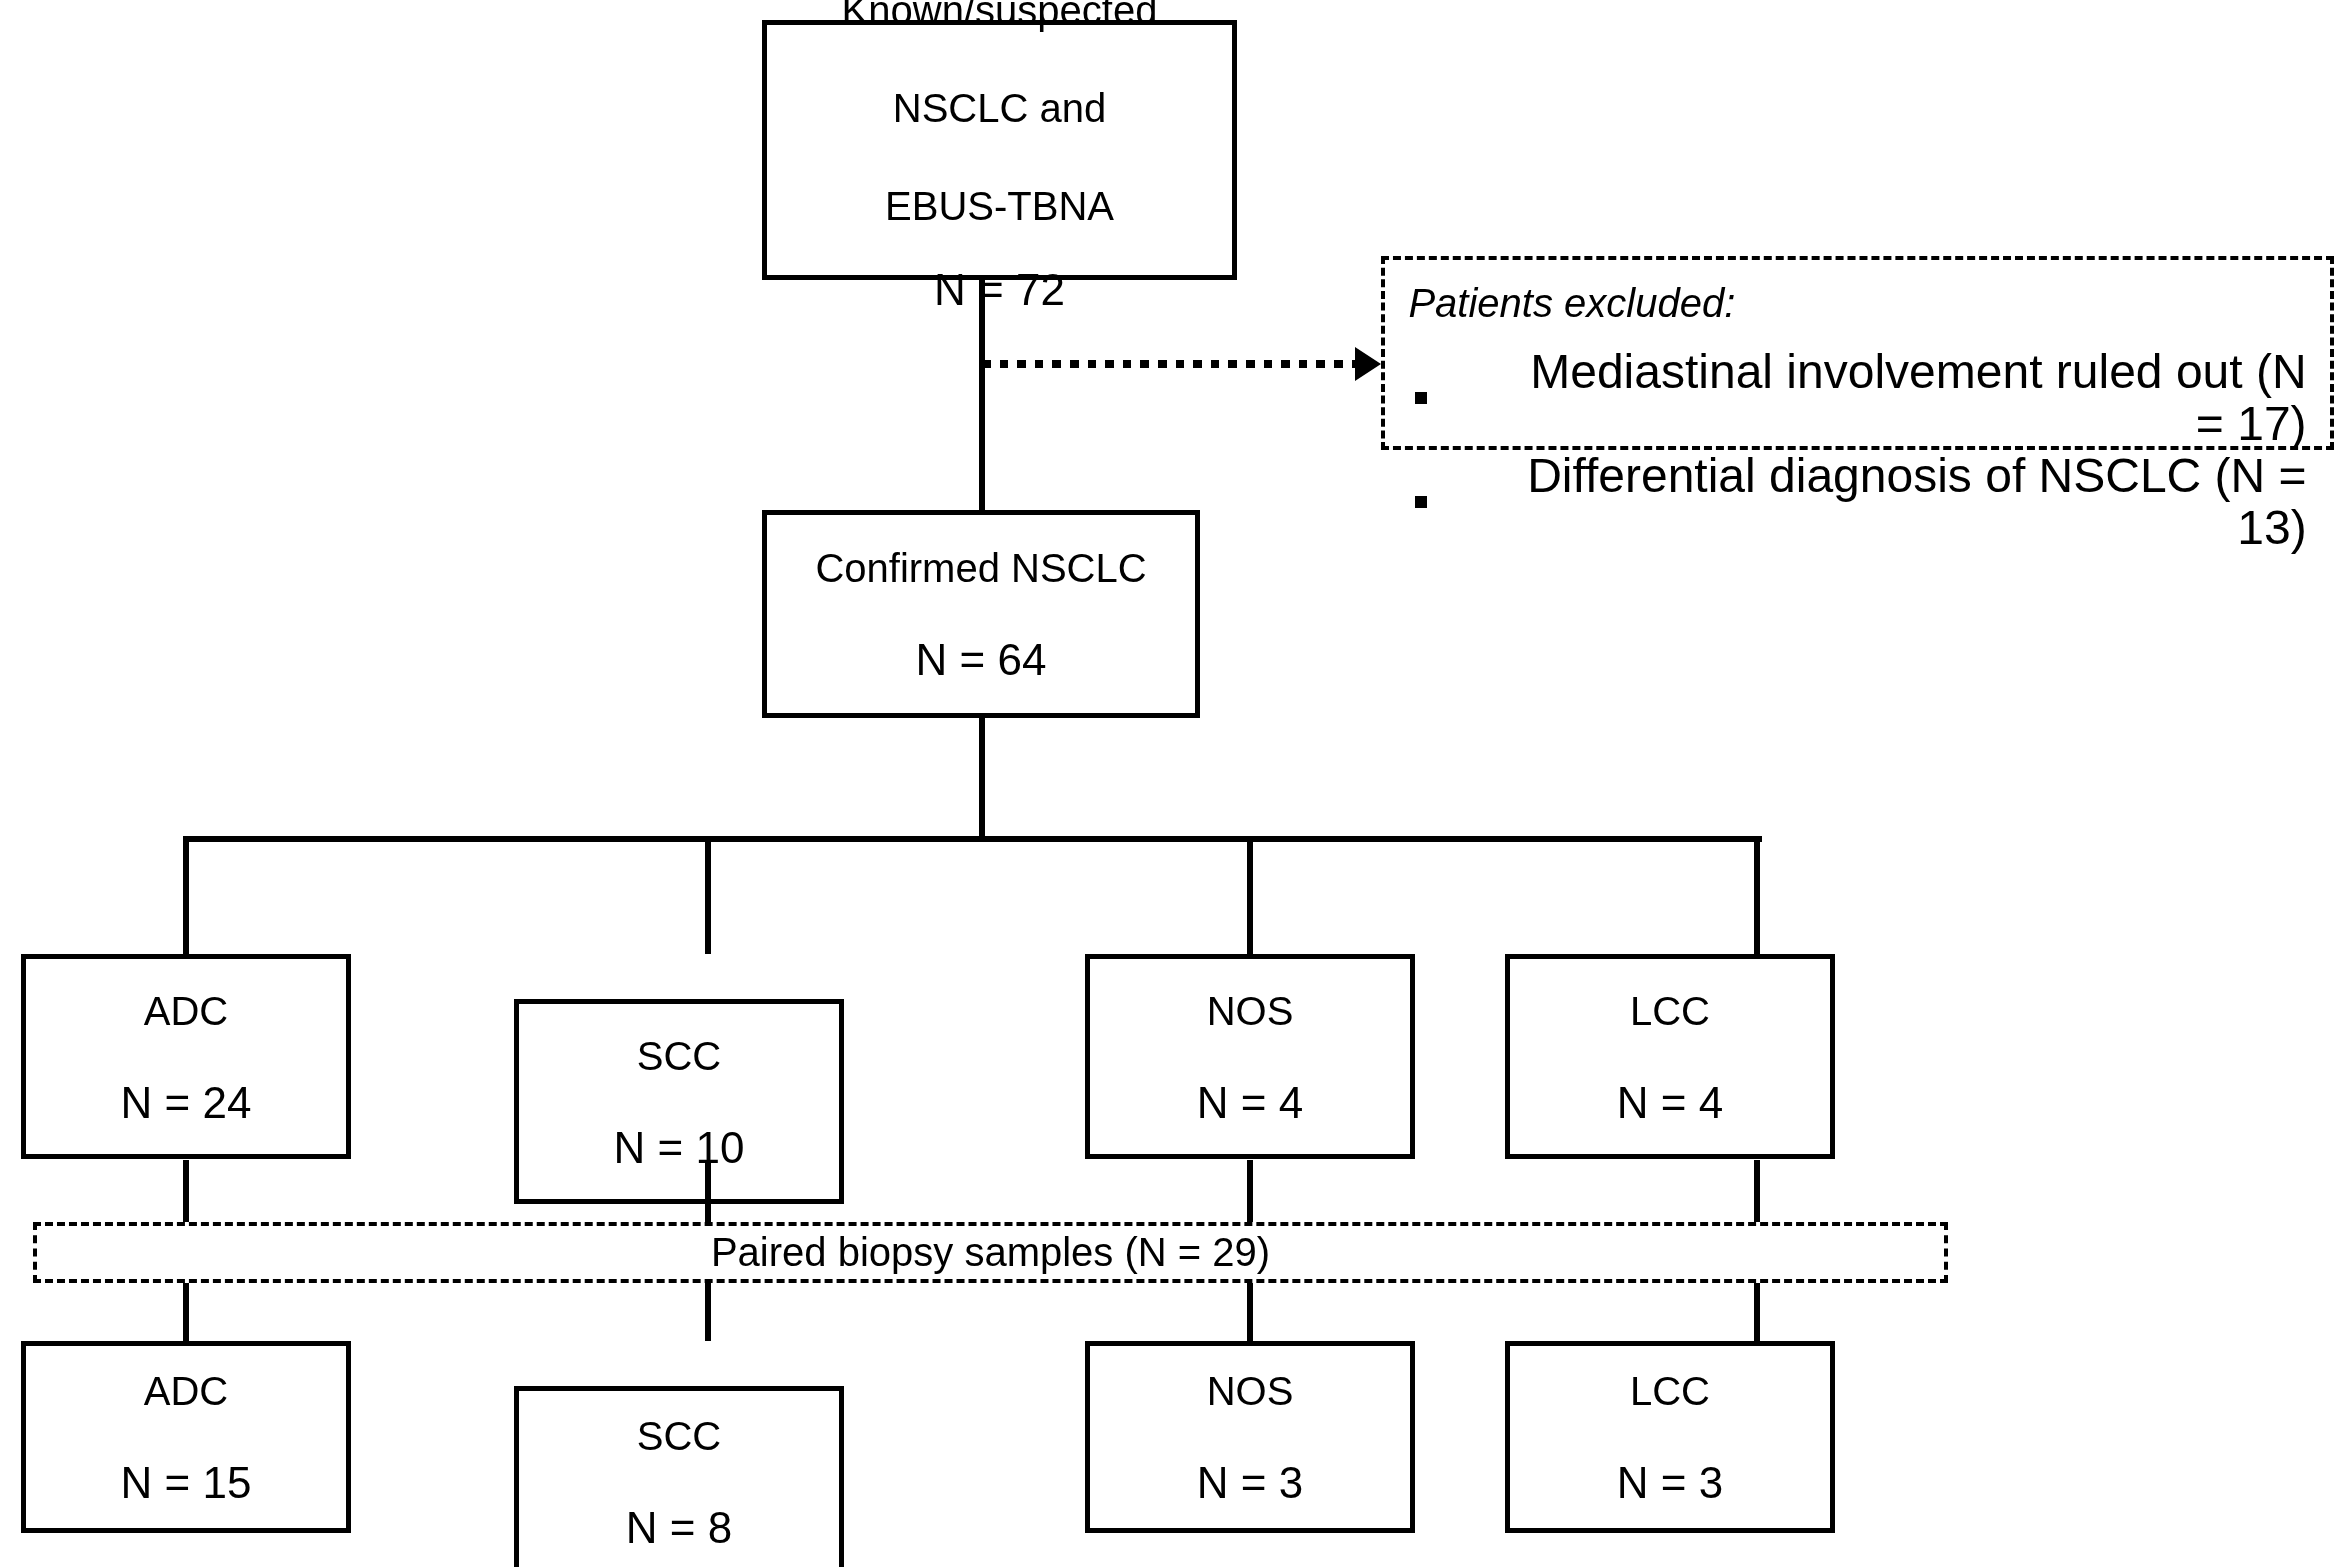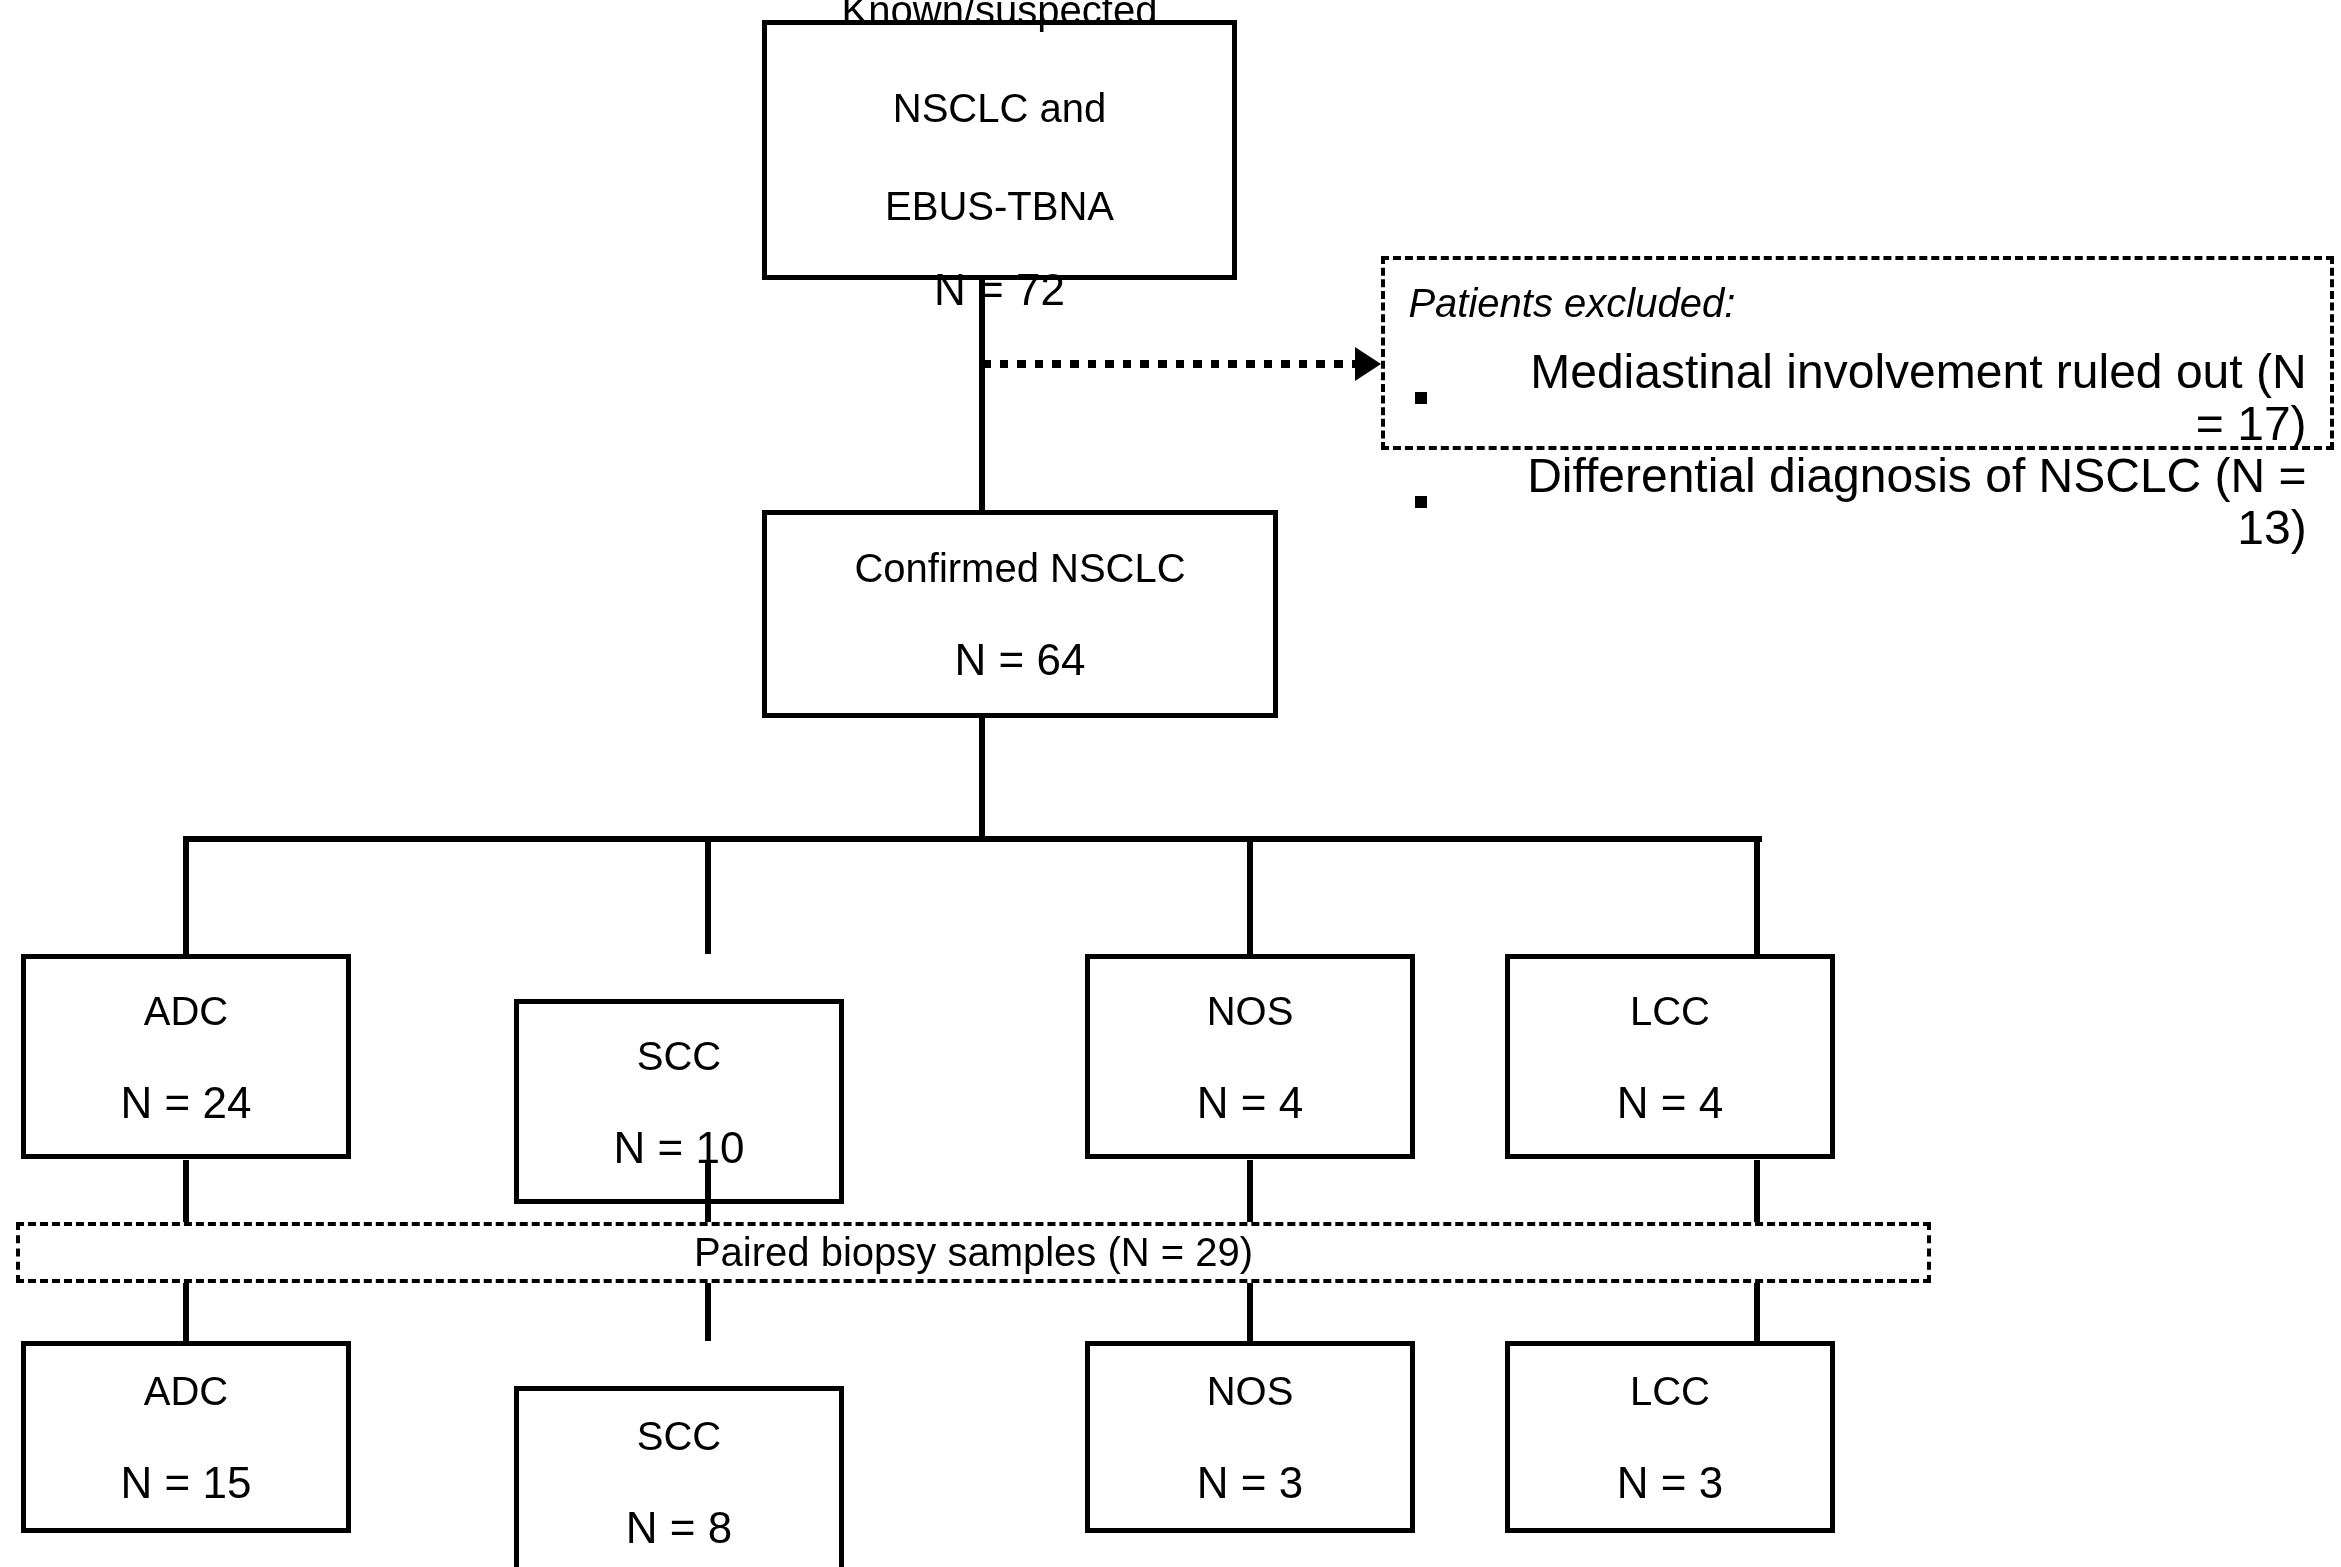--- a/index.html
+++ b/index.html
@@ -90,32 +90,32 @@
   }
   .square-bullet {
     display: inline-block;
     width: 12.4px;
     height: 12.4px;
     background: #000000;
     margin: 0 62px 0 6.5px;
     flex: 0 0 auto;
   }
   #paired-bar {
-    left: 16px;
+    left: 33px;
     top: 1222px;
     width: 1915px;
     height: 61px;
     display: flex;
     align-items: center;
     justify-content: center;
     font-size: 40px;
   }
   
   #top-box       { left: 762px; top: 19.5px;  width: 475px; height: 260px; }
-  #confirmed-box { left: 762px; top: 510px; width: 516px; height: 208px; }
+  #confirmed-box { left: 762px; top: 510px; width: 438px; height: 208px; }
   .mid-box    { top: 954px; width: 330px; height: 205px; }
   .bottom-box { top: 1341px; width: 330px; height: 192px; }
   .col-1 { left: 21px; }
   .col-2 { left: 514px; margin-top: 45px; }
   .col-3 { left: 1085px; }
   .col-4 { left: 1505px; }
 </style>
 </head>
 <body>
 

